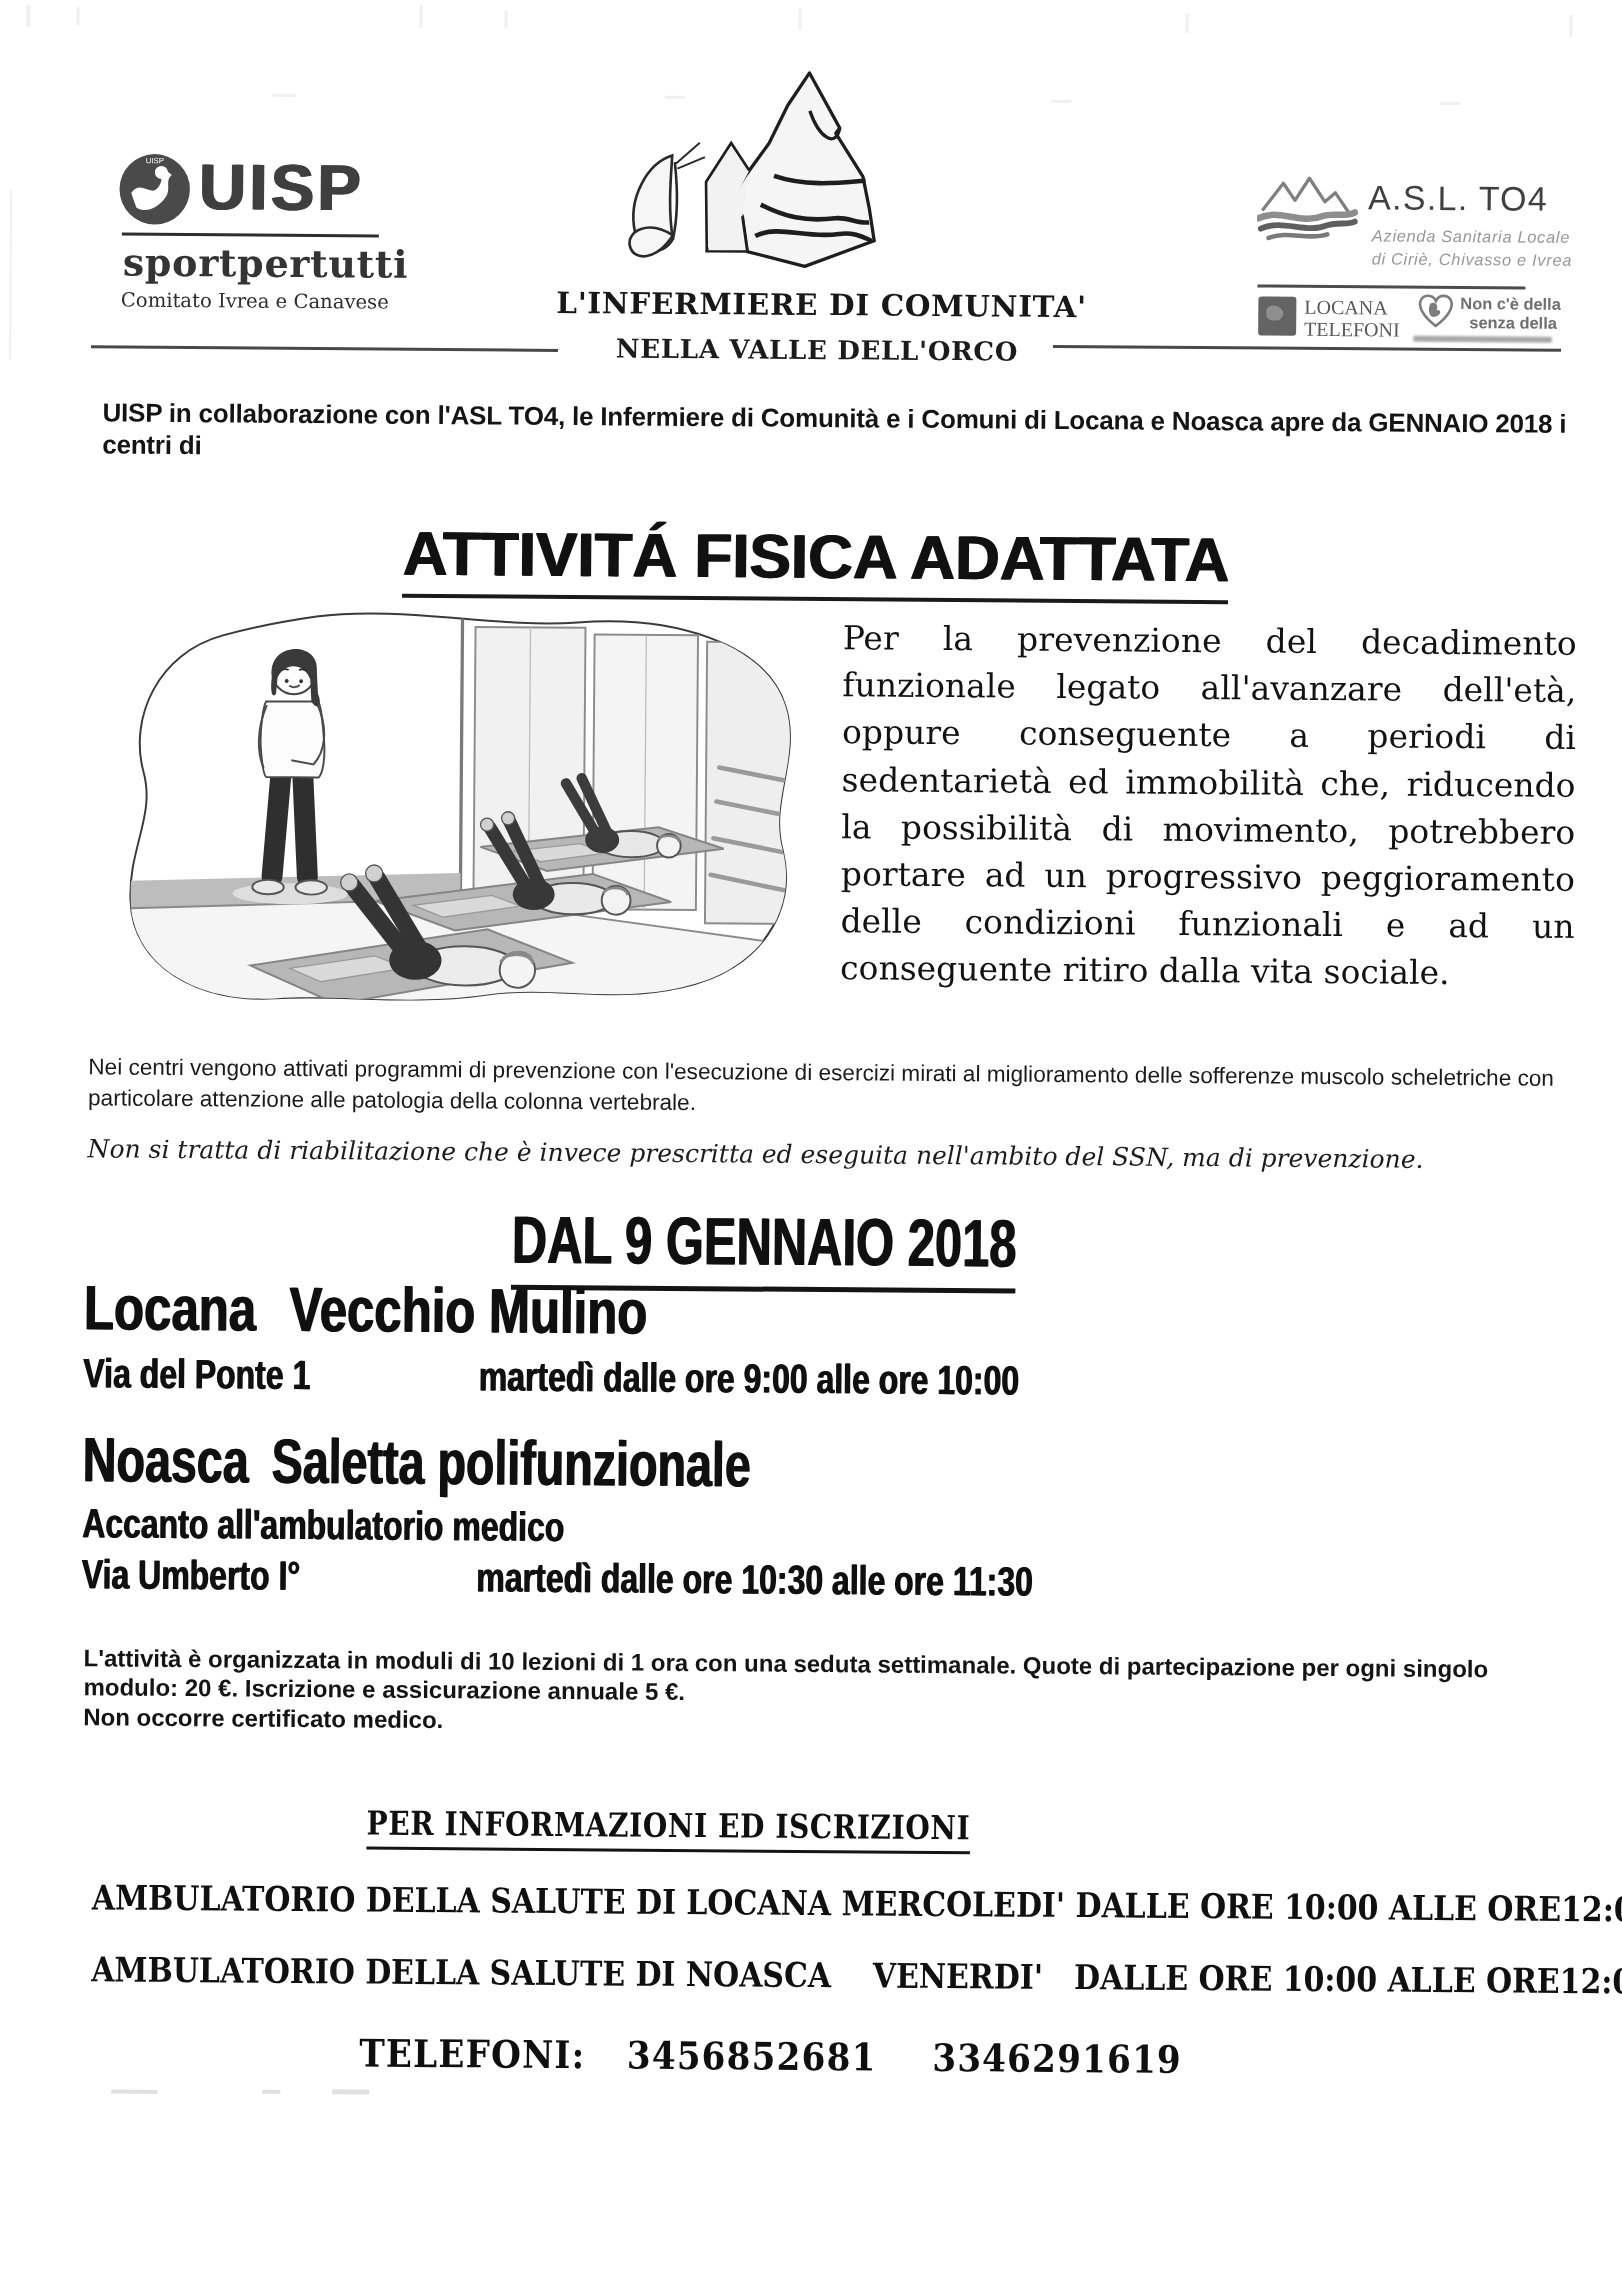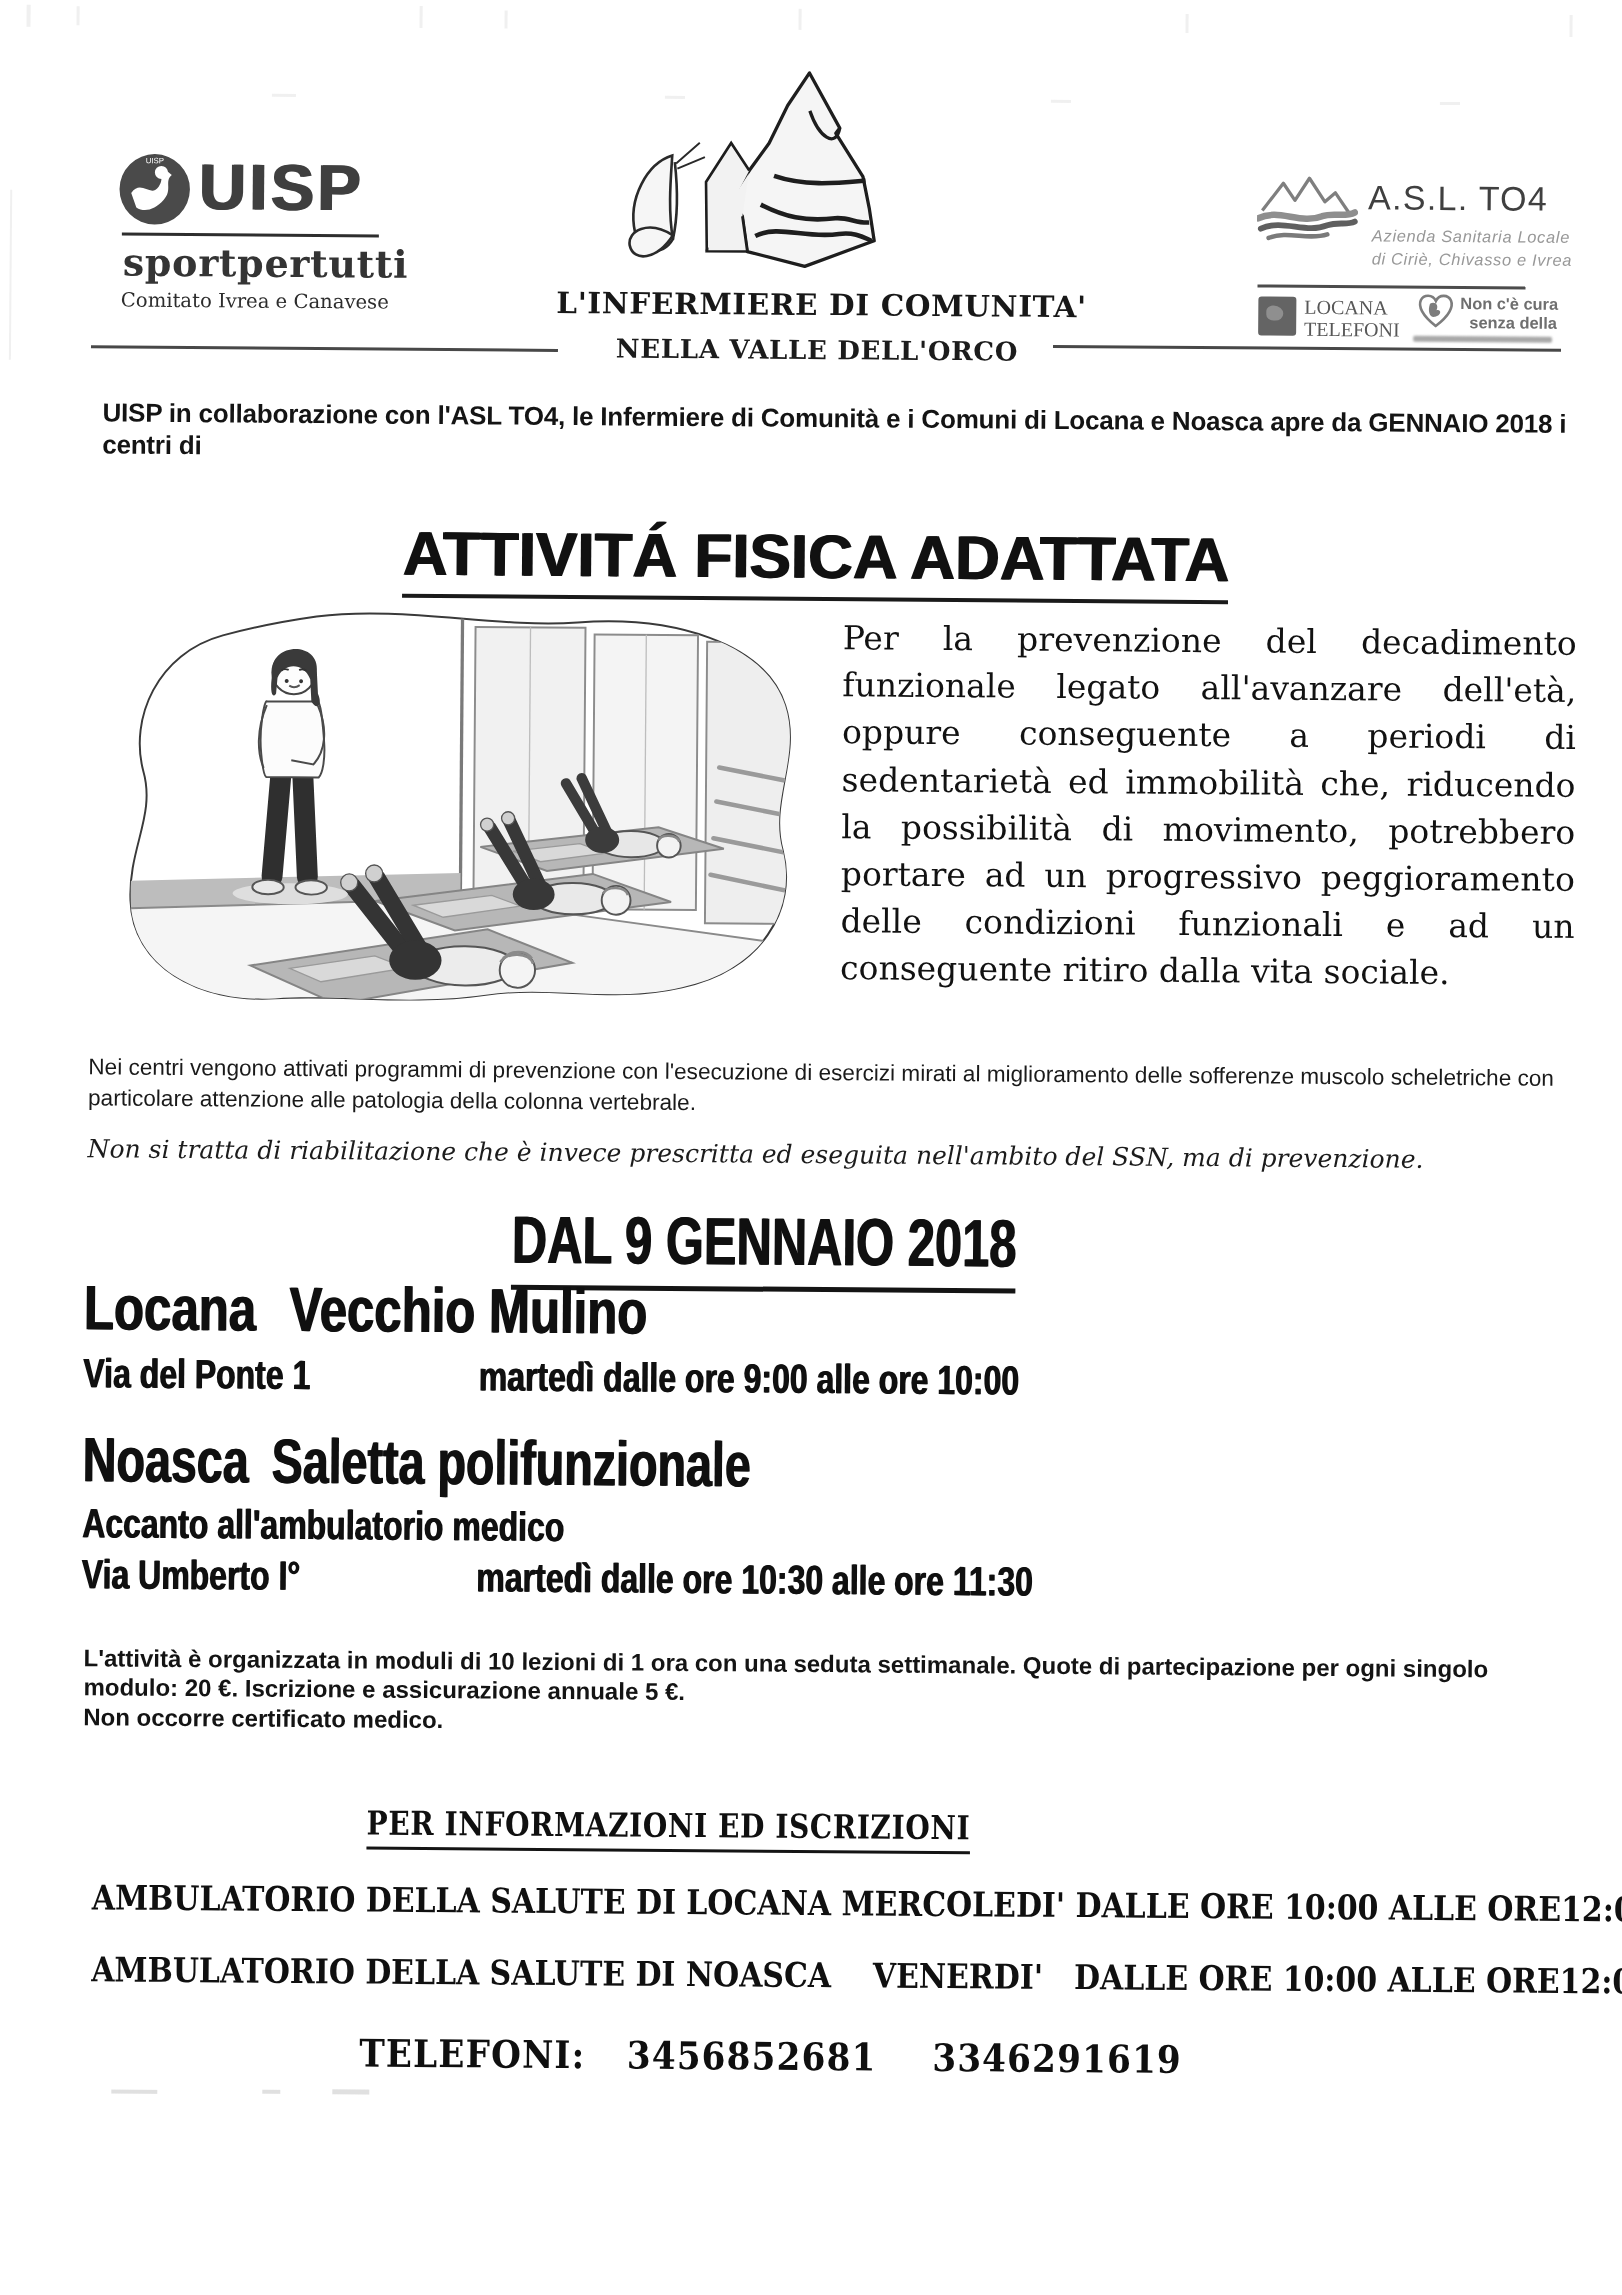--- a/index.html
+++ b/index.html
@@ -135,21 +135,21 @@
   <div class="abs regione-text nowrap" style="left:1298px;top:292px;">
     <div>LOCANA</div>
     <div>TELEFONI</div>
   </div>
 
   <svg class="abs" style="left:1409px;top:287px;" width="41" height="38" viewBox="0 0 62 58">
     <path d="M31,52 C10,36 4,22 8,13 C12,4 26,3 31,14 C36,3 50,4 54,13 C58,22 52,36 31,52 Z" fill="none" stroke="#7d7d7d" stroke-width="4"></path>
     <path d="M22,18 C30,14 36,20 32,28 C40,26 40,36 30,38 C22,40 18,30 22,18 Z" fill="#7d7d7d"></path>
   </svg>
   <div class="abs heart-motto nowrap" style="left:1454px;top:289px;">
-    <div>Non c'è cura</div>
+    <div>Non c'è della</div>
     <div style="margin-left:9.2px;">senza della</div>
   </div>
   <div class="abs smudge" style="left:1407px;top:331px;width:139px;height:5.9px;"></div>
 
   <div class="abs intro" style="left:97px;top:402px;width:1469px;">UISP in collaborazione con l'ASL TO4, le Infermiere di Comunità e i Comuni di Locana e Noasca apre da GENNAIO 2018 i centri di</div>
 
   <div class="abs center" style="left:353px;top:521px;width:916px;">
     <span class="page-title-span">ATTIVITÁ FISICA ADATTATA</span>
   </div>
 

